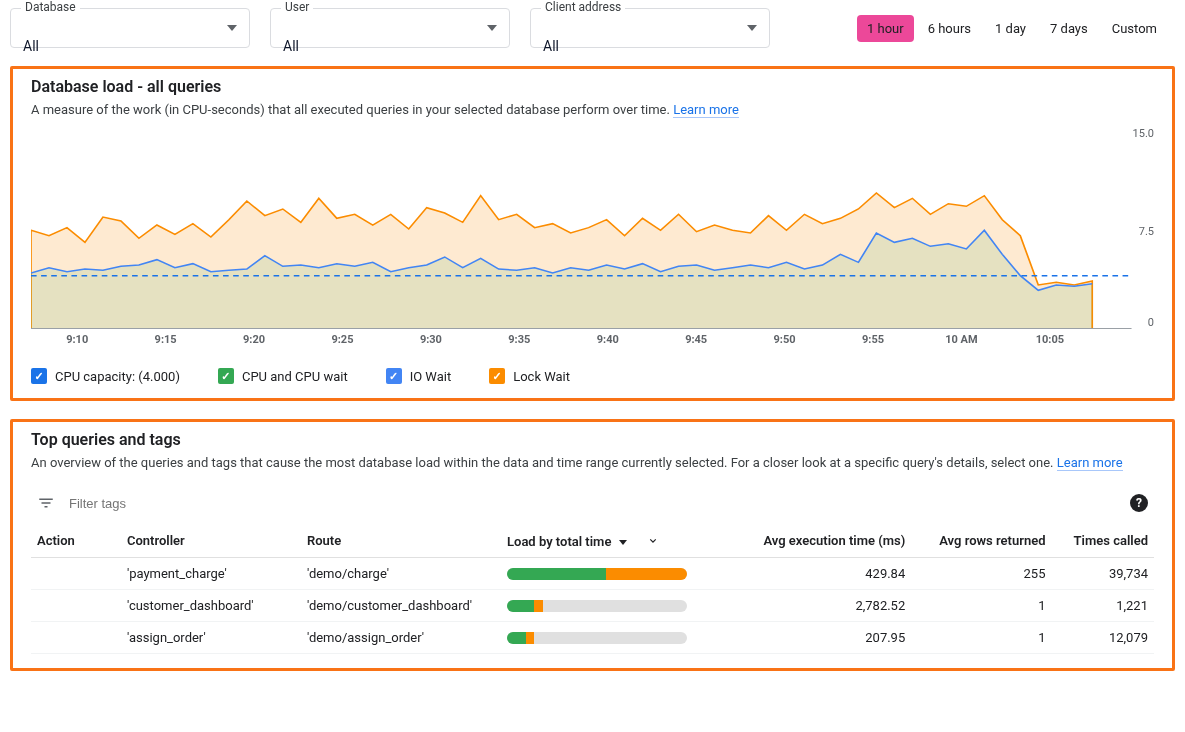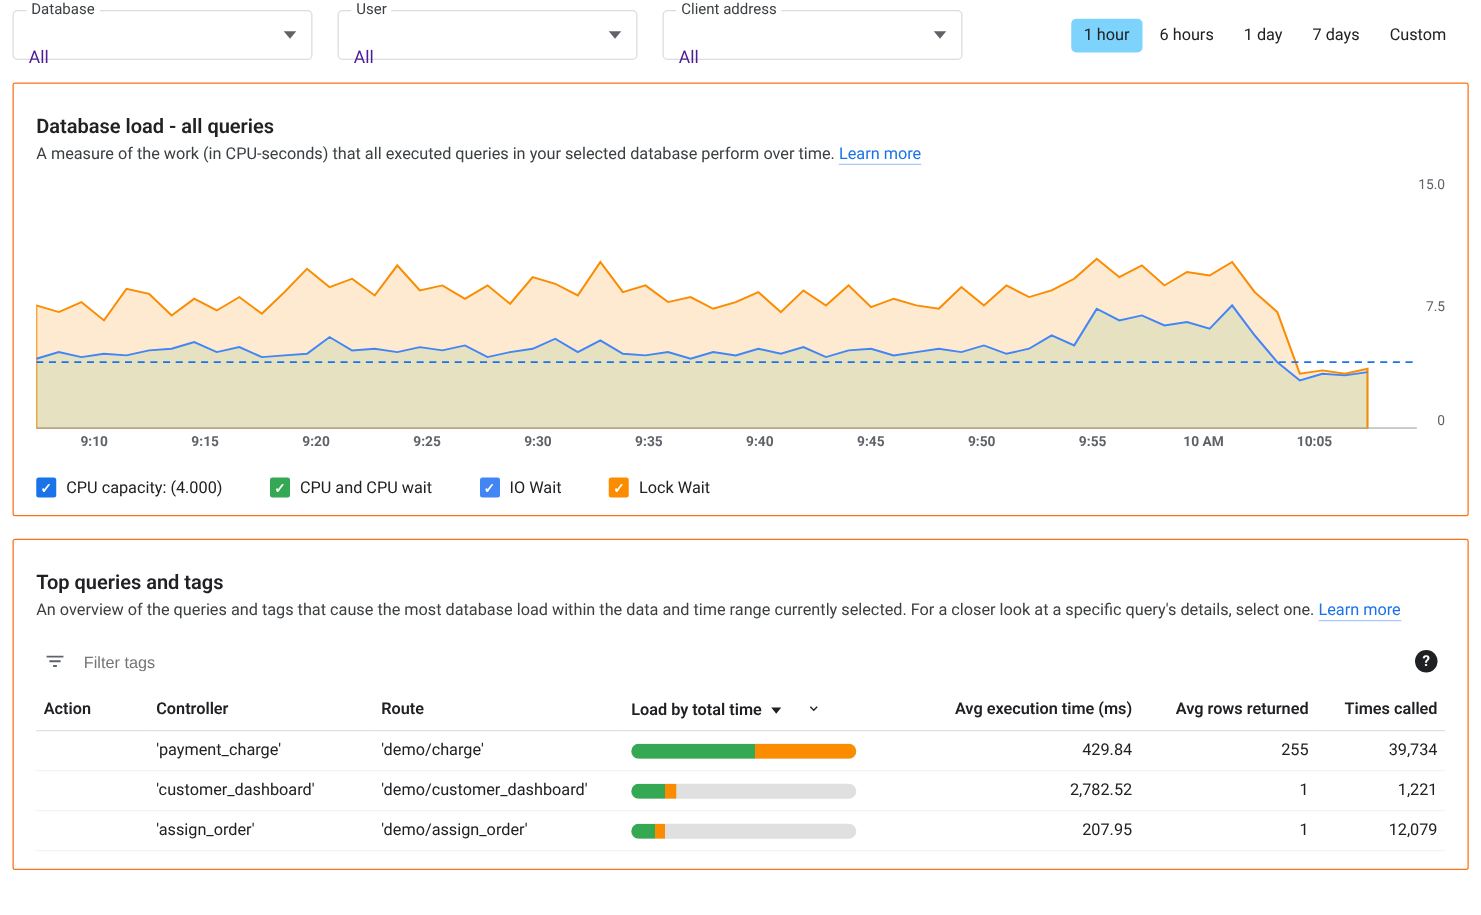--- a/index.html
+++ b/index.html
@@ -6,29 +6,29 @@
   html, body { margin:0; padding:0; font-family: "Google Sans", Roboto, Arial, sans-serif; color:#202124; background:#fff; }
   body { font-size:13px; }
 
   .page { padding: 8px 10px; }
 
   
   .top-row { display:flex; align-items:center; }
   .filters { display:flex; gap:20px; }
   .select-wrap { position:relative; border:1px solid #dadce0; border-radius:4px; height:40px; width:240px; display:flex; align-items:center; padding:0 12px; }
   .select-wrap .legend { position:absolute; top:-9px; left:10px; background:#fff; padding:0 4px; font-size:12px; color:#3c4043; }
-  .select-wrap .value { flex:1; font-size:14px; color:#4c1d95;margin-top:35px; }
+  .select-wrap .value { flex:1; font-size:14px; color:#0f172a;margin-top:35px; }
   .select-wrap .caret { width:0; height:0; border-left:5px solid transparent; border-right:5px solid transparent; border-top:6px solid #5f6368; }
 
   .time-range { margin-left:auto; display:flex; align-items:center; gap:4px; }
   .time-range .opt { padding:6px 10px; border-radius:4px; font-size:13px; color:#202124; cursor:pointer; }
-  .time-range .opt.selected { background:#7dd3fc; }
+  .time-range .opt.selected { background:#ec4899; }
   .time-range .custom { display:flex; align-items:center; gap:2px; }
 
-  .card { border:1px solid #f97316; border-radius:2px; margin-top:18px; padding:24px 18px 14px 18px; }
+  .card { border:3px solid #f97316; border-radius:2px; margin-top:18px; padding:8px 18px 14px 18px; }
   .card h2 { margin:0 0 6px 0; font-size:16px; font-weight:600; }
   .card .desc { font-size:13px; color:#3c4043; margin:0 0 12px 0; }
   .card .desc a { color:#1a73e8; text-decoration:none; border-bottom:1px solid #a8c7fa; }
 
   .chart-zone { position:relative; height:200px; margin:0 0 4px 0; }
   .chart-zone svg { width:100%; height:100%; }
   .ylabel { position:absolute; right:0; font-size:11px; color:#5f6368; }
 
   .xticks { display:flex; font-size:11px; color:#5f6368; padding-left:2px; padding-right:60px;}
   .xticks span { flex:1; text-align:center;font-weight:bold; }

